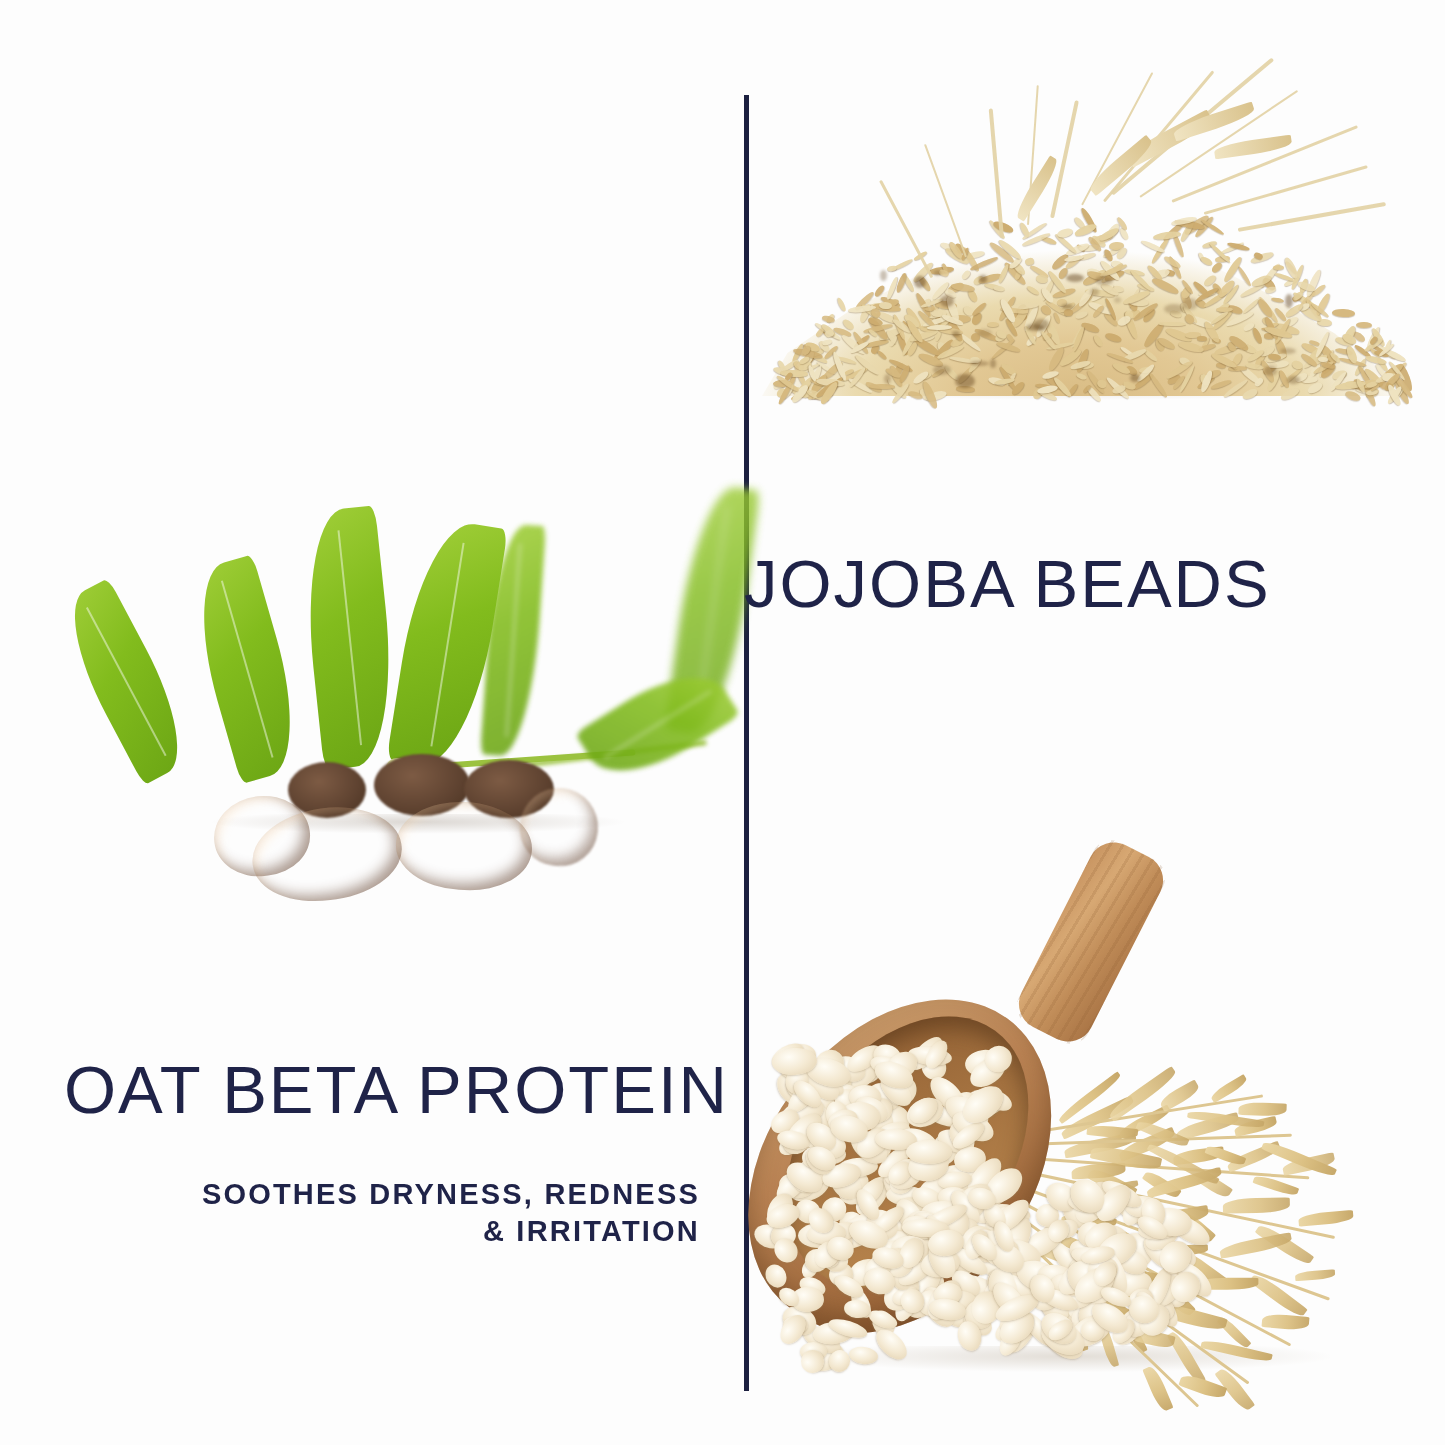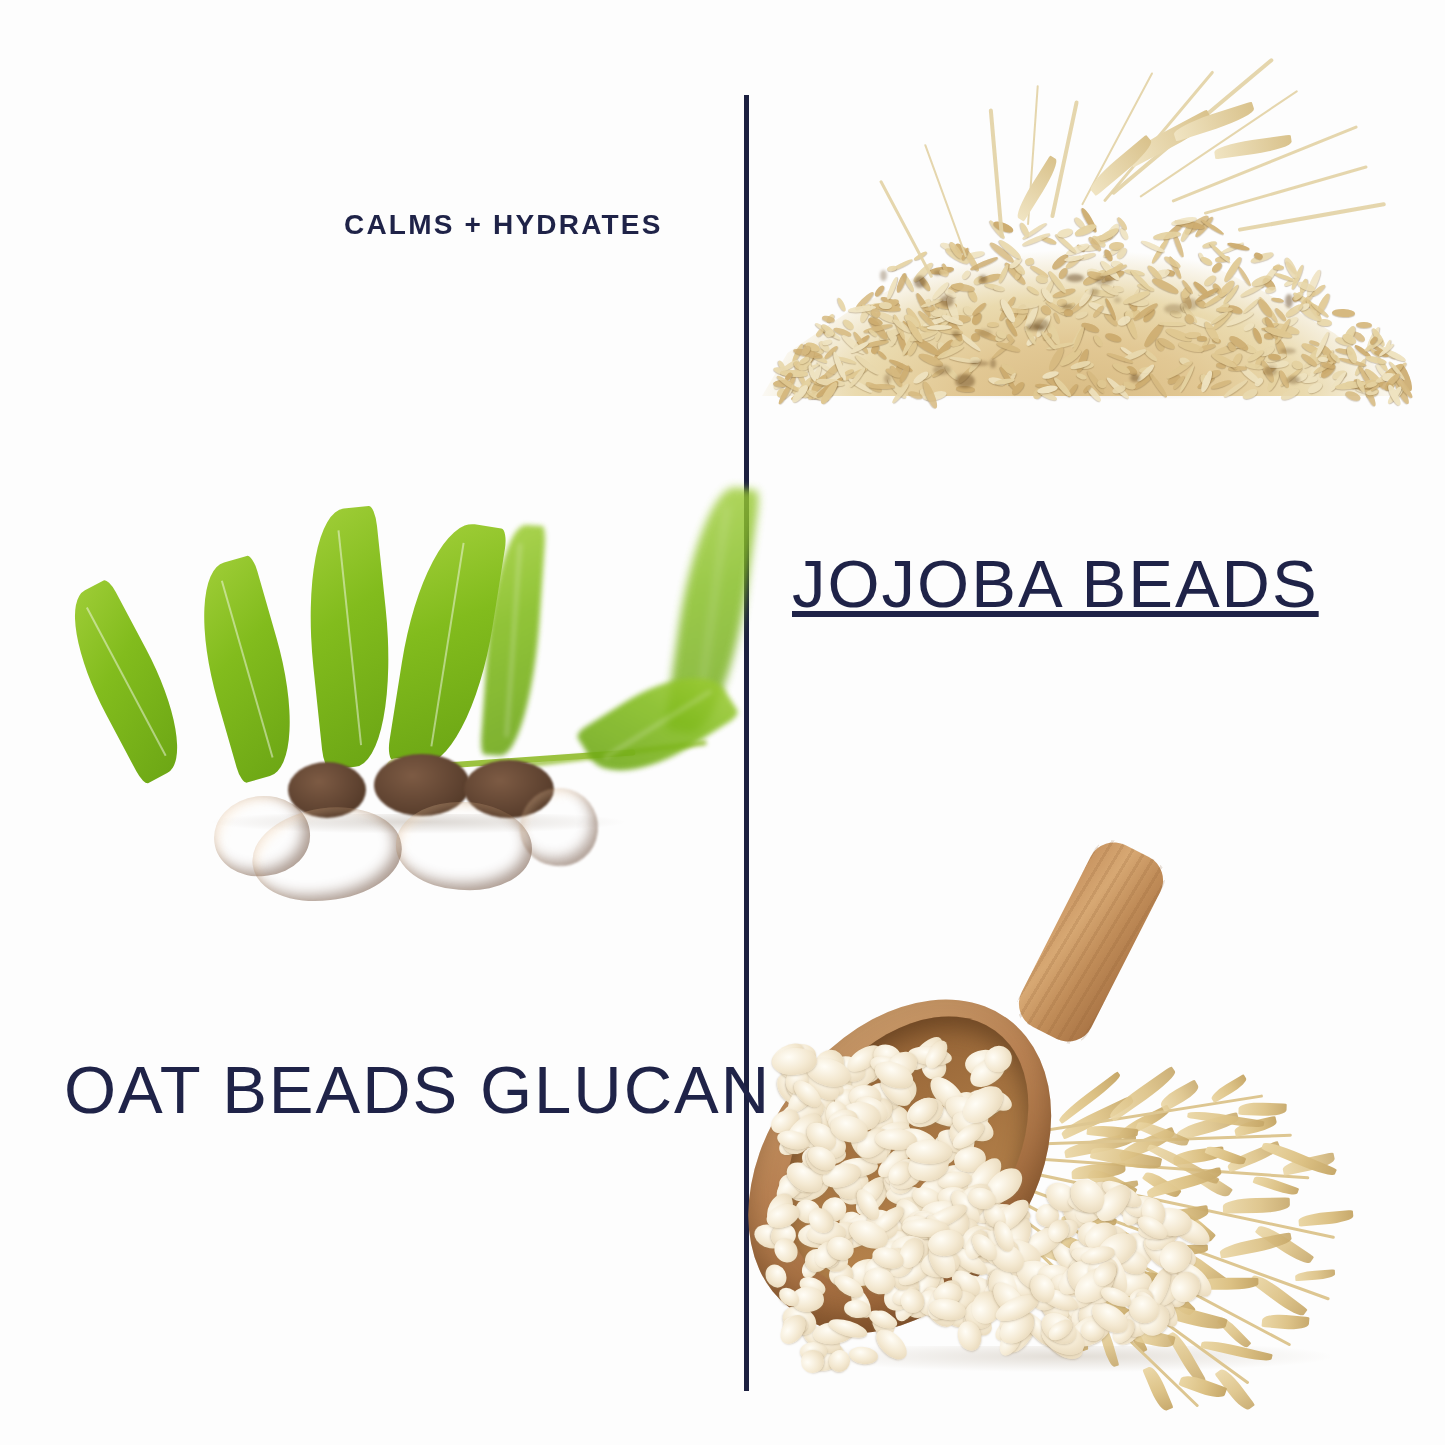--- a/index.html
+++ b/index.html
@@ -37,21 +37,21 @@
     letter-spacing:2.2px;
     line-height:1.28;
     white-space:nowrap;
   }
 
   
   #b1-title{left:246px;top:86px;font-size:67px;letter-spacing:2px;}
   #b1-sub{left:344px;top:207px;font-size:28px;}
 
   
-  #b2-title{left:792px;top:550px;font-size:67px;letter-spacing:2px;text-decoration:underline;}
+  #b2-title{left:744px;top:550px;font-size:67px;letter-spacing:2px;}
   #b2-sub{left:793px;top:662px;font-size:29px;}
 
   
   #b3-title{left:64px;top:1056px;font-size:67px;letter-spacing:2px;}
   #b3-sub{left:140px;top:1176px;font-size:29px;width:560px;text-align:right;white-space:normal;}
 
   
   .photo-oatpile{position:absolute;left:752px;top:96px;width:656px;height:300px;}
   .pile-mound{
     position:absolute;left:10px;bottom:0;width:636px;height:196px;
@@ -145,21 +145,20 @@
     background:radial-gradient(ellipse at 50% 40%, rgba(120,95,60,.20) 0%, rgba(120,95,60,0) 72%);
   }
 </style>
 </head>
 <body>
 
 <div class="canvas">
 
   <div class="divider"></div>
 
-  <div class="subhead" id="b1-sub">CALMS + HYDRATES</div>
 
   <div class="photo-oatpile">
     <div class="pile-shadow"></div>
     <div class="pile-mound"></div>
     <div id="oatpile-detail">
         <div class="grain" style="left: 161.3px; top: 158.4px; width: 14.5px; height: 4.4px; background: rgb(229, 210, 160); transform: rotate(-31.3deg); box-shadow: rgba(120, 92, 50, 0.35) 0px 1px 1px; opacity: 0.98;"></div>
         <div class="grain" style="left: 56.9px; top: 294.8px; width: 23.5px; height: 7.5px; background: rgb(214, 185, 127); transform: rotate(-5.8deg); box-shadow: rgba(120, 92, 50, 0.35) 0px 1px 1px; opacity: 0.95;"></div>
         <div class="grain" style="left: 413.2px; top: 234.6px; width: 28.3px; height: 7.8px; background: rgb(224, 200, 145); transform: rotate(21.7deg); box-shadow: rgba(120, 92, 50, 0.35) 0px 1px 1px; opacity: 0.94;"></div>
         <div class="grain" style="left: 321.1px; top: 124.1px; width: 13.9px; height: 5.7px; background: rgb(233, 217, 174); transform: rotate(47.6deg); box-shadow: rgba(120, 92, 50, 0.35) 0px 1px 1px; opacity: 0.87;"></div>
         <div class="grain" style="left: 184.1px; top: 247.6px; width: 13.2px; height: 7.8px; background: rgb(233, 217, 174); transform: rotate(57.4deg); box-shadow: rgba(120, 92, 50, 0.35) 0px 1px 1px; opacity: 0.91;"></div>
@@ -786,21 +785,25 @@
     <div class="seed-dark" style="left:336px;top:294px;width:90px;height:58px;filter:blur(1px);"></div>
 
     <div class="seed" style="left:86px;top:330px;width:96px;height:80px;transform:rotate(-6deg);"></div>
     <div class="seed" style="left:124px;top:342px;width:150px;height:92px;transform:rotate(-8deg);"></div>
     <div class="seed" style="left:268px;top:336px;width:136px;height:88px;transform:rotate(3deg);"></div>
     <div class="seed" style="left:392px;top:322px;width:78px;height:78px;transform:rotate(6deg);filter:blur(1.2px);"></div>
   </div>
 
   <div class="heading" id="b2-title">JOJOBA BEADS</div>
 
-  <div class="heading" id="b3-title">OAT BEADS GLUCAN</div>
+  <div class="heading" id="b3-title">OAT BETA PROTEIN</div>
+  <div class="subhead" id="b3-sub">
+    <span>SOOTHES DRYNESS, REDNESS</span><br>
+    <span>&amp; IRRITATION</span>
+  </div>
 
   <div class="photo-scoop">
     <div class="scoop-shadow"></div>
 
     <div id="stalk-layer">
         <div class="stalk" style="left: 250px; top: 318px; width: 300px; height: 26px; transform: rotate(4deg);">
           <div class="stalk-stem" style="width: 300px;"></div>
           <div class="spikelet" style="left: 54px; top: 5px; width: 73px; height: 13px; margin-top: -7px; transform: rotate(-15deg); opacity: 0.91;"></div>
           <div class="spikelet" style="left: 81px; top: 22px; width: 50px; height: 14px; margin-top: -7px; transform: rotate(24deg); opacity: 0.93;"></div>
           <div class="spikelet" style="left: 109px; top: 5px; width: 60px; height: 13px; margin-top: -7px; transform: rotate(-27deg); opacity: 0.93;"></div>

